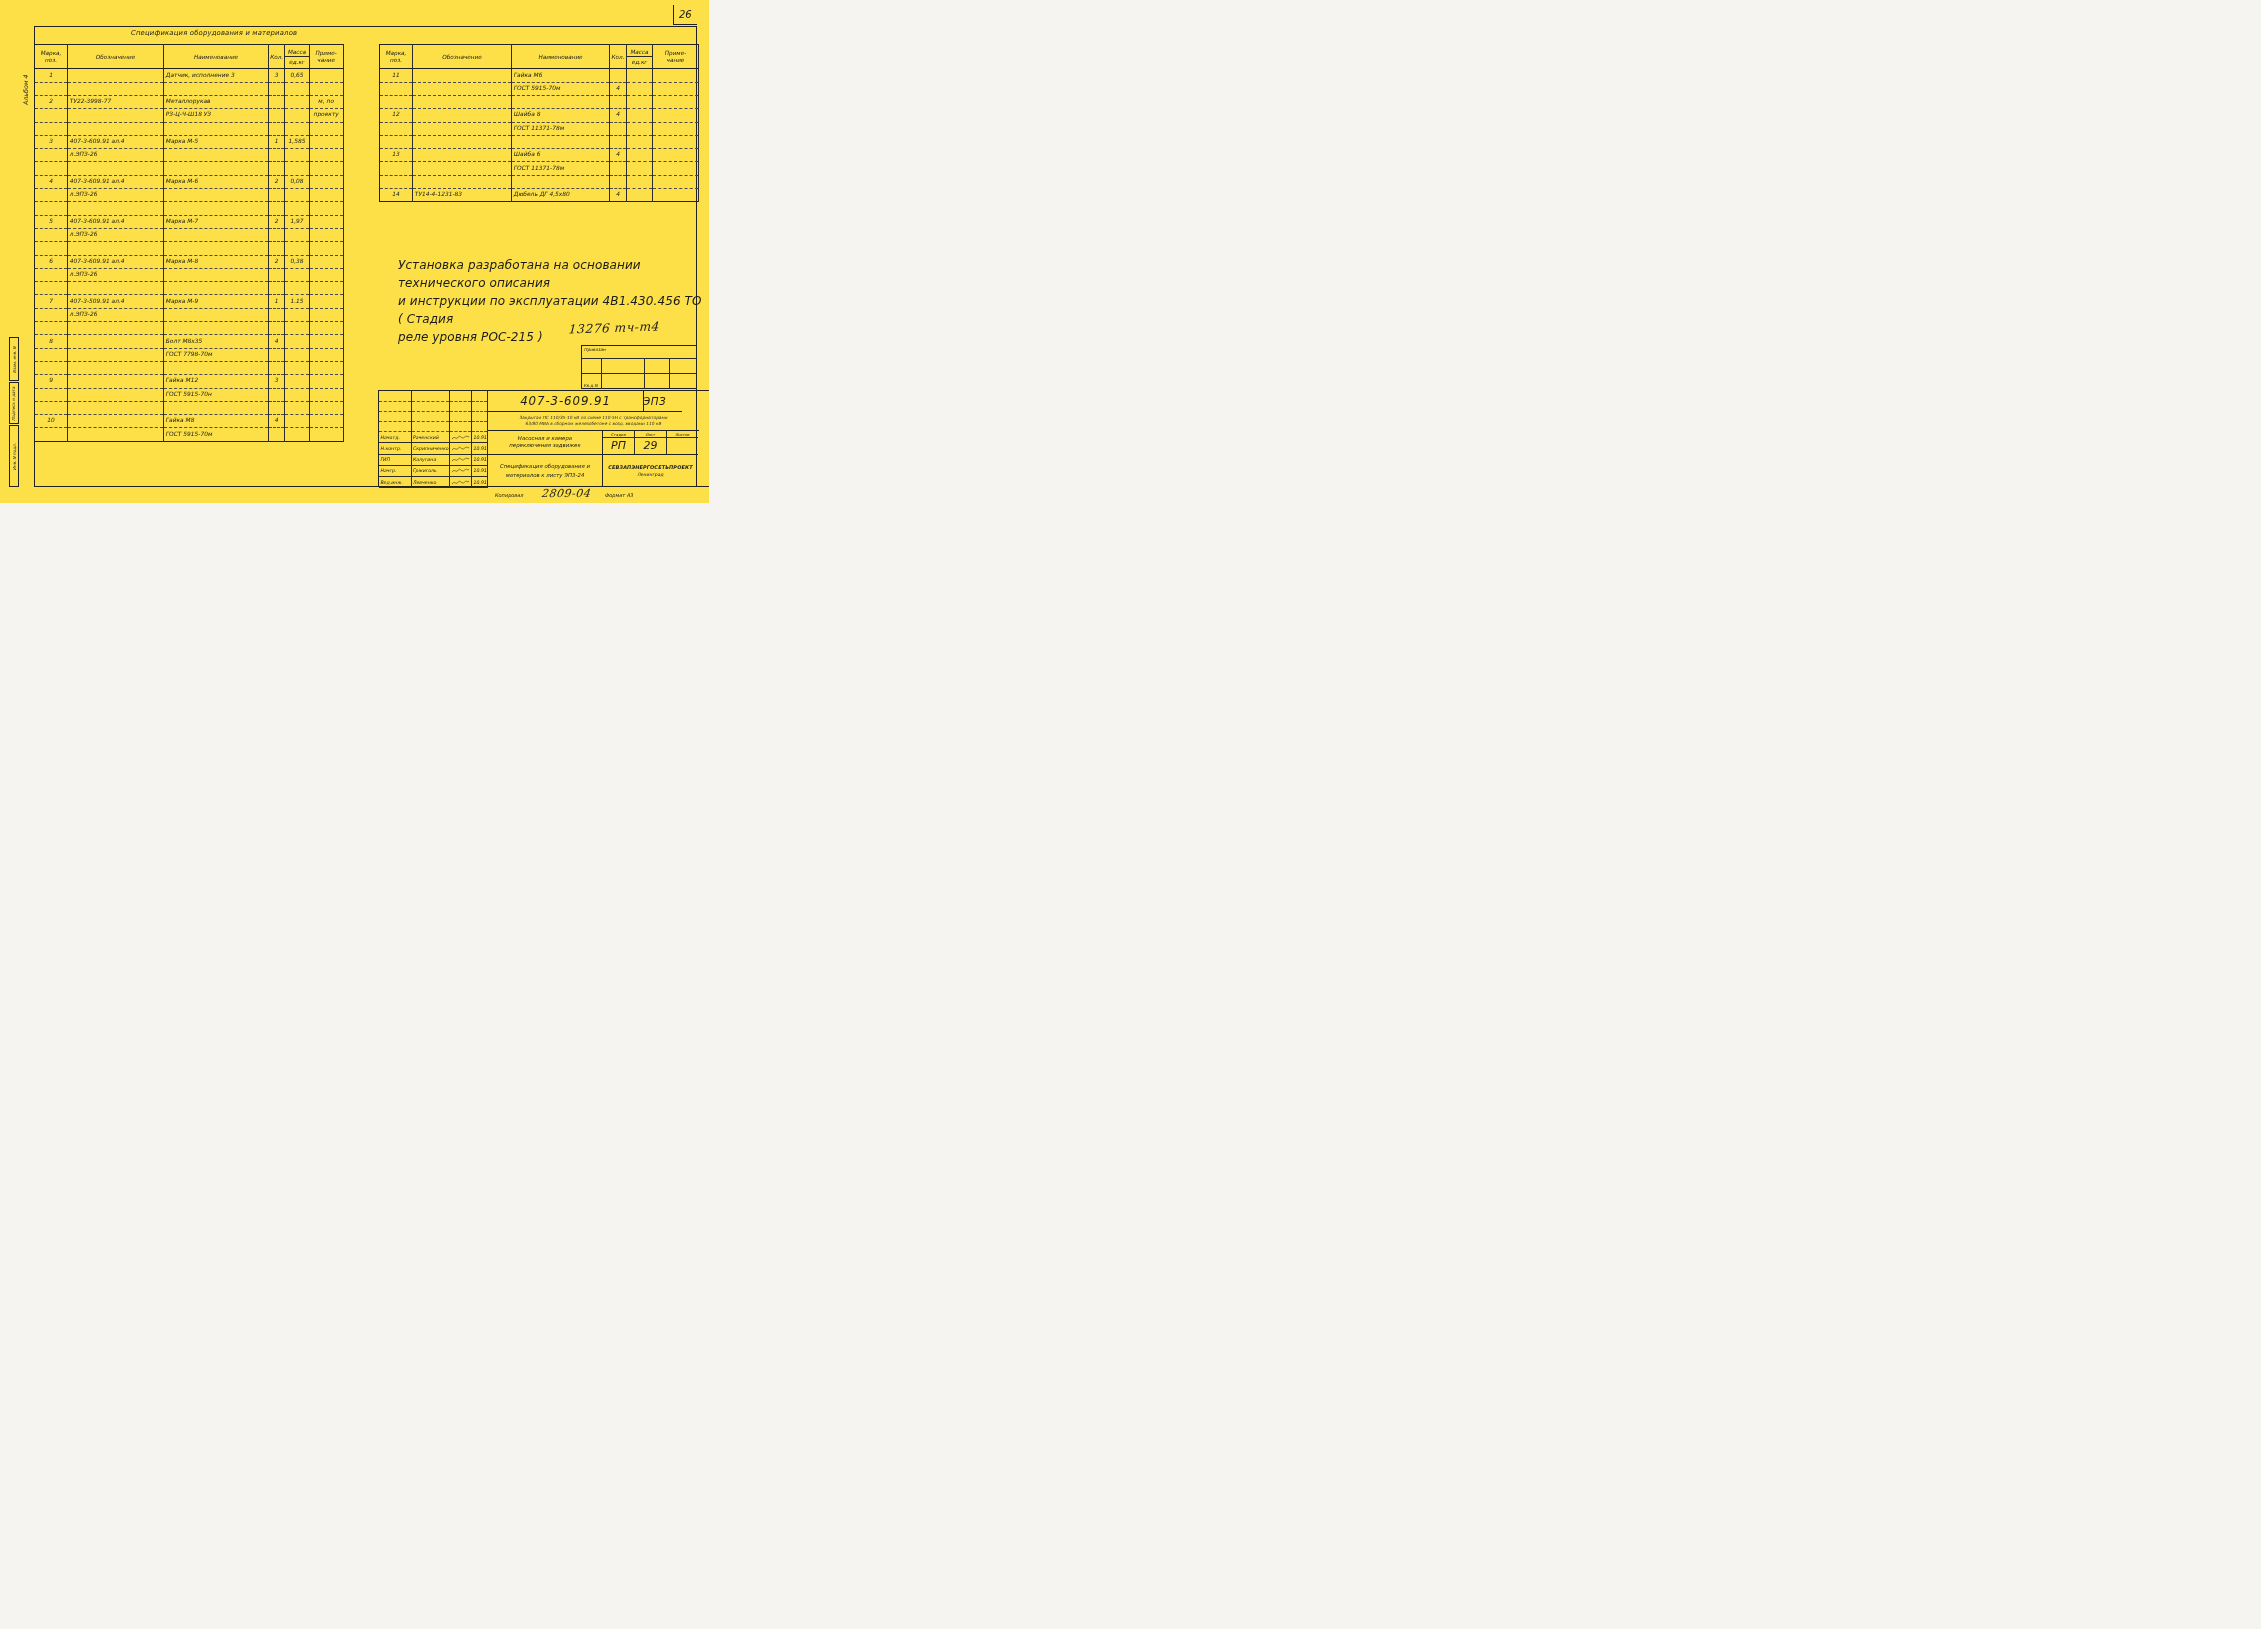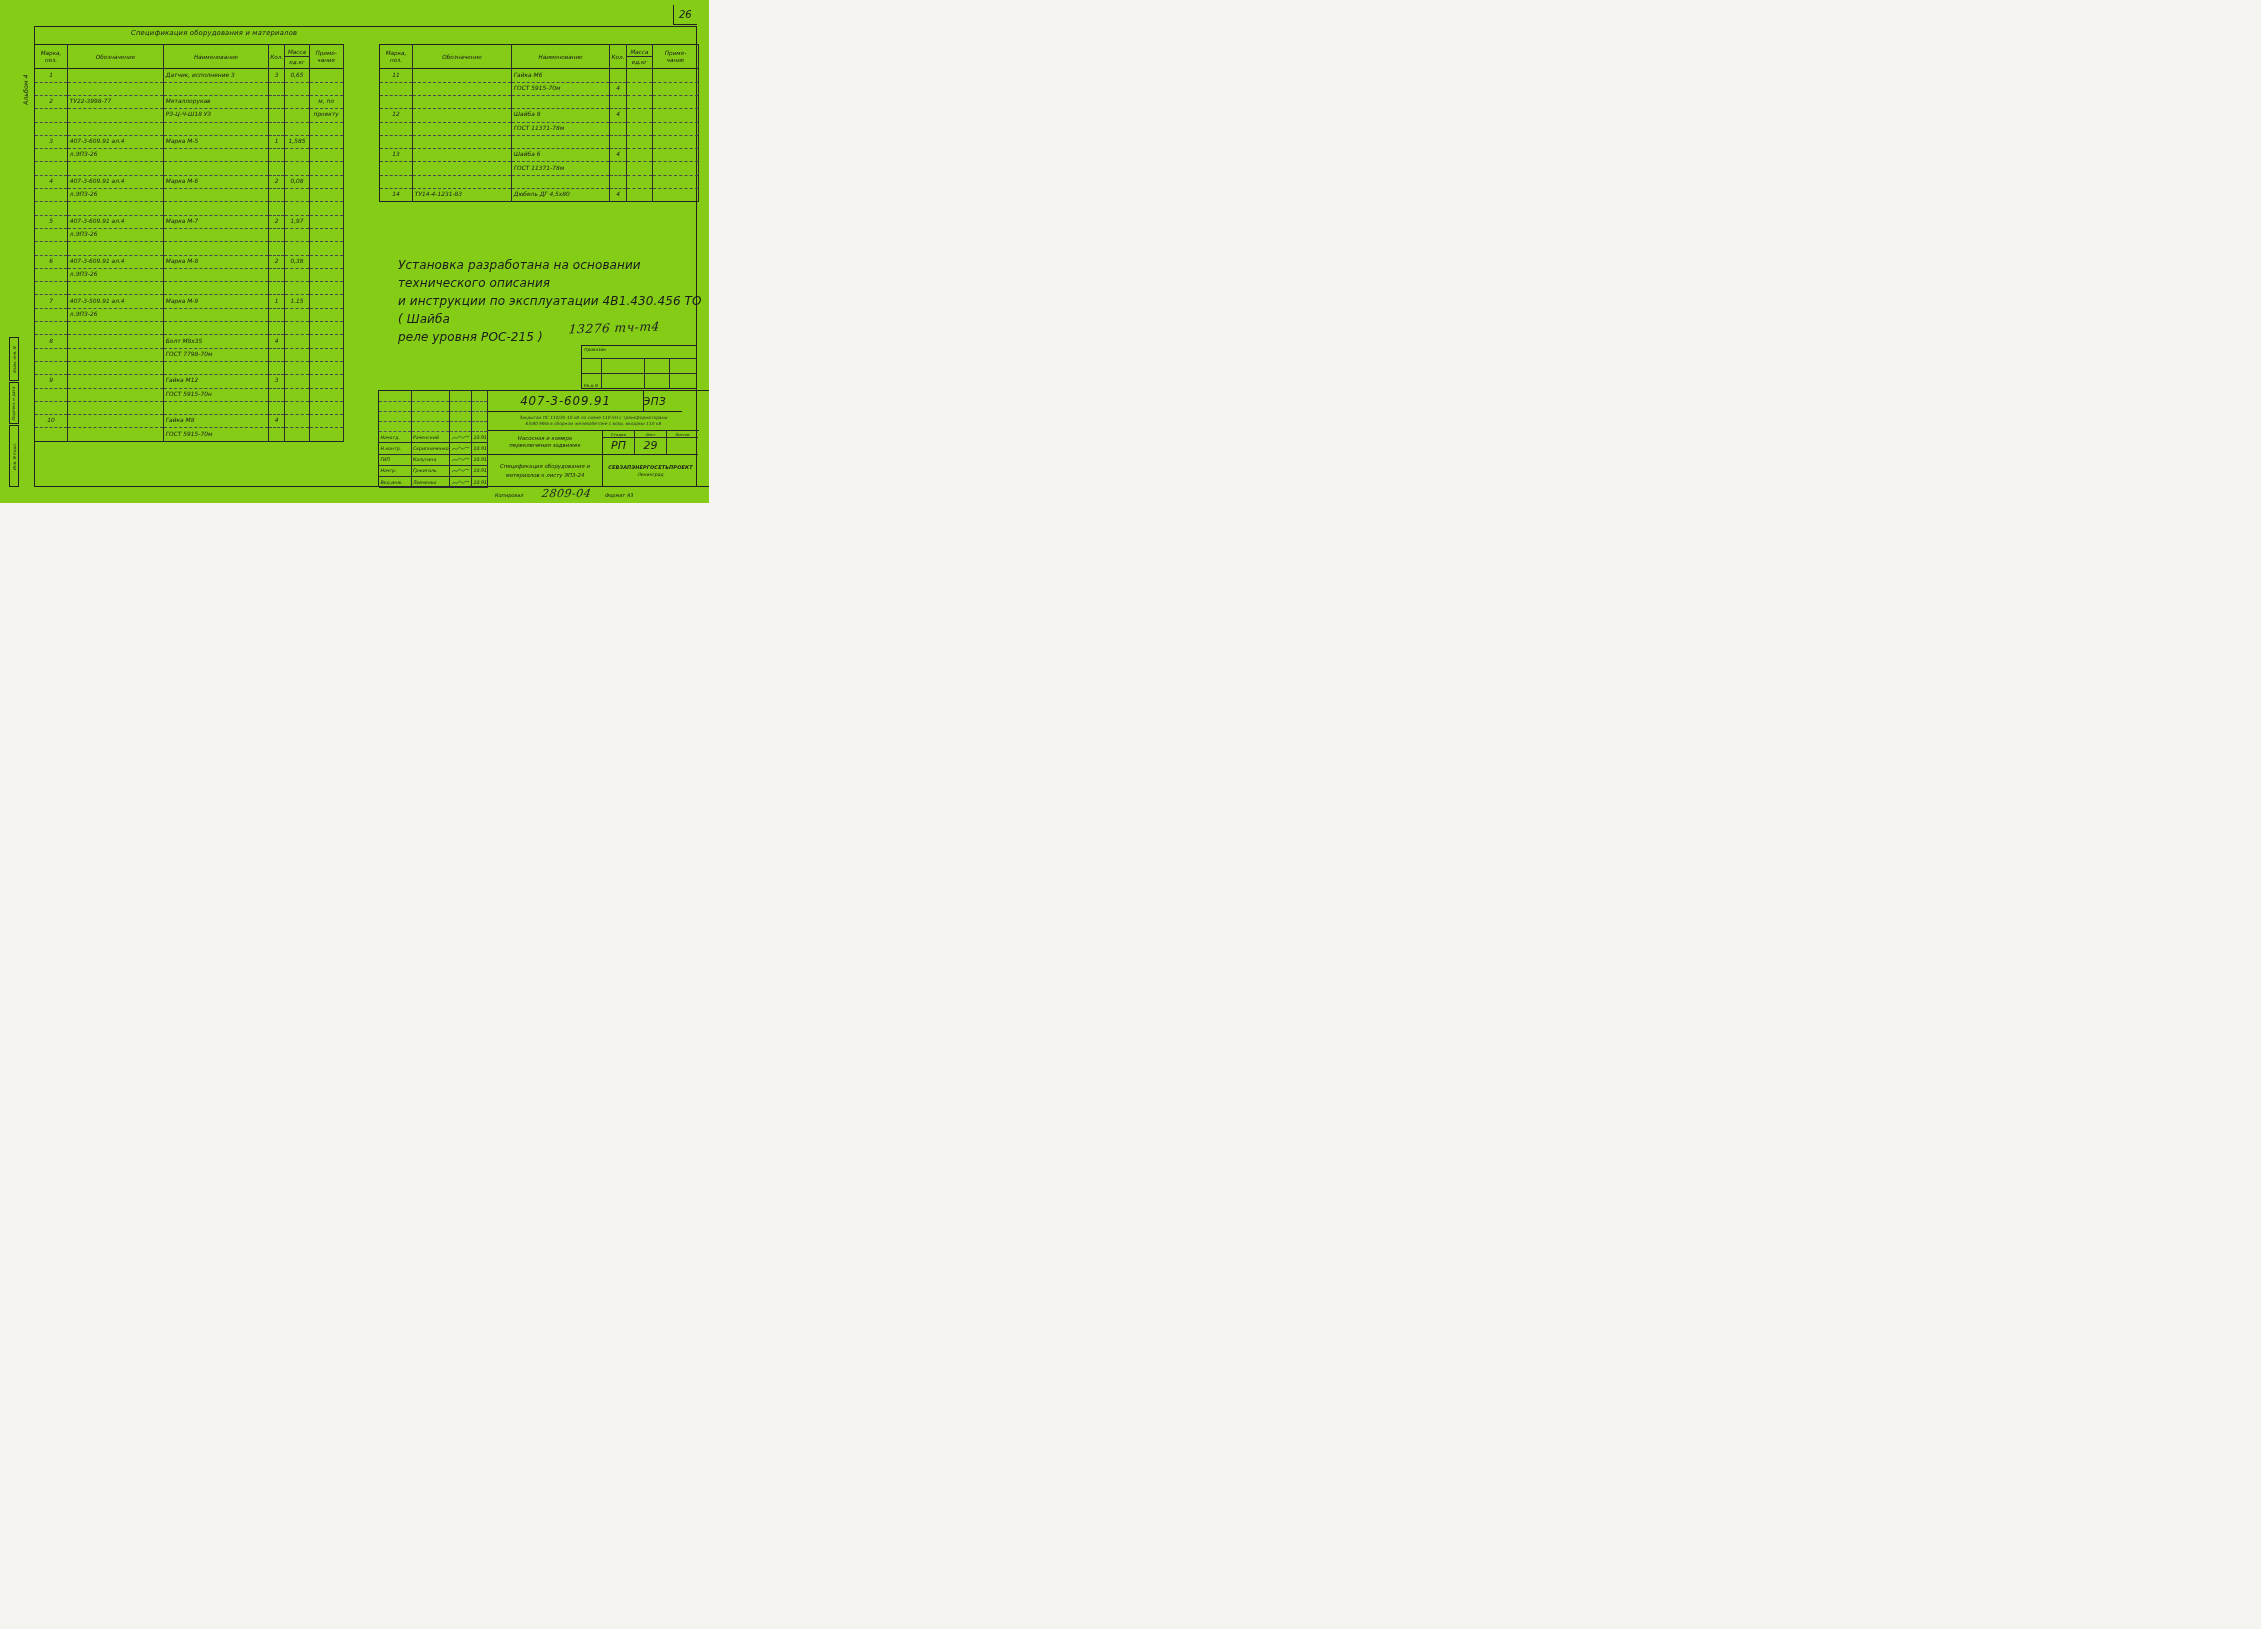--- a/index.html
+++ b/index.html
@@ -1,19 +1,19 @@
 <!DOCTYPE html>
 <html style="font-size:7.2px"><head>
 <meta charset="utf-8">
 <style>
   * { box-sizing: border-box; }
   html, body { margin: 0; padding: 0; background: #f5f4f0; }
   #sheet {
     position: relative; width: 709px; height: 503px;
-    background: #84cc16; color: #1b1b1b;
+    background: #fde047; color: #1b1b1b;
     font-family: "DejaVu Sans", sans-serif; font-style: italic;
     overflow: hidden;
   }
   .frame { position: absolute; left: 34px; top: 26px; width: 663px; height: 461px;
            border: 0.7px solid #222; }
 
   
   .page-num-box { position: absolute; left: 673px; top: 4.5px; width: 23.5px; height: 20px;
                   border-left: 0.7px solid #222; border-bottom: 0.7px solid #222;
                   display: flex; align-items: center; justify-content: center;
@@ -549,21 +549,21 @@
           <td class="c-name">Дюбель ДГ 4,5х80</td>
           <td class="c-qty">4</td>
           <td class="c-mass"></td>
           <td class="c-note"></td>
         </tr>
       </tbody>
   </table>
 
   <div class="note-block">
     <div>Установка разработана на основании  технического описания</div>
-    <div>и инструкции по эксплуатации 4В1.430.456 ТО ( Шайба</div>
+    <div>и инструкции по эксплуатации 4В1.430.456 ТО ( Стадия</div>
     <div>реле уровня РОС-215 )</div>
   </div>
 
   <div class="hw-mark handwritten">13276 тч-т4</div>
 
   <div class="ref-table">
     <div class="ref-top">Привязан</div>
     <div class="ref-mid">
       <div class="ref-cell rc1"></div>
       <div class="ref-cell rc2"></div>

